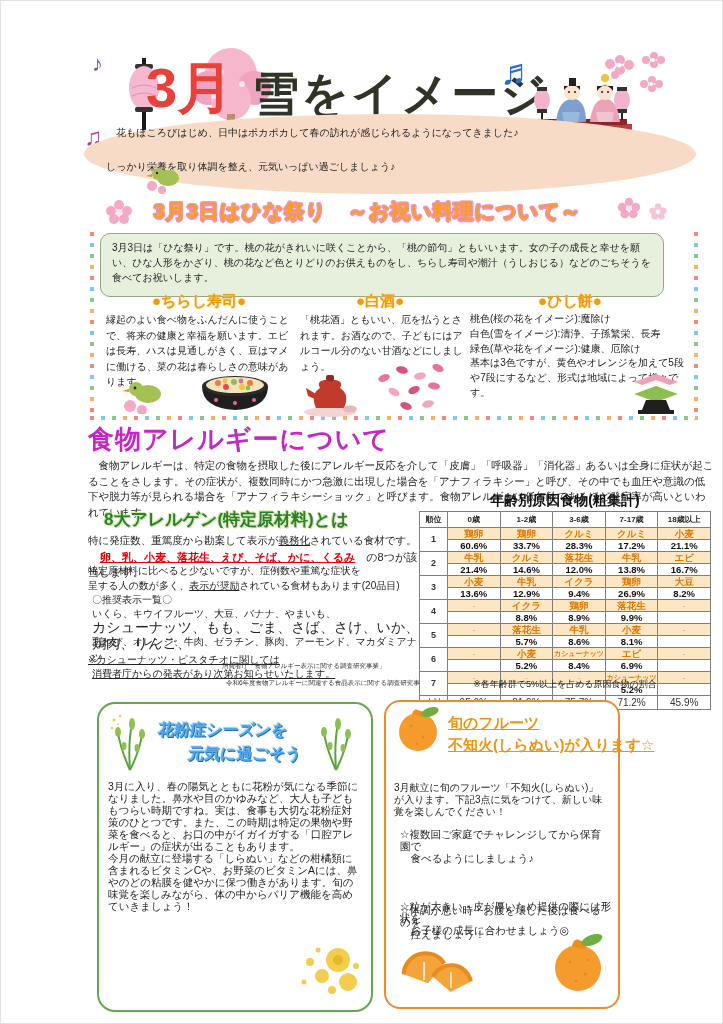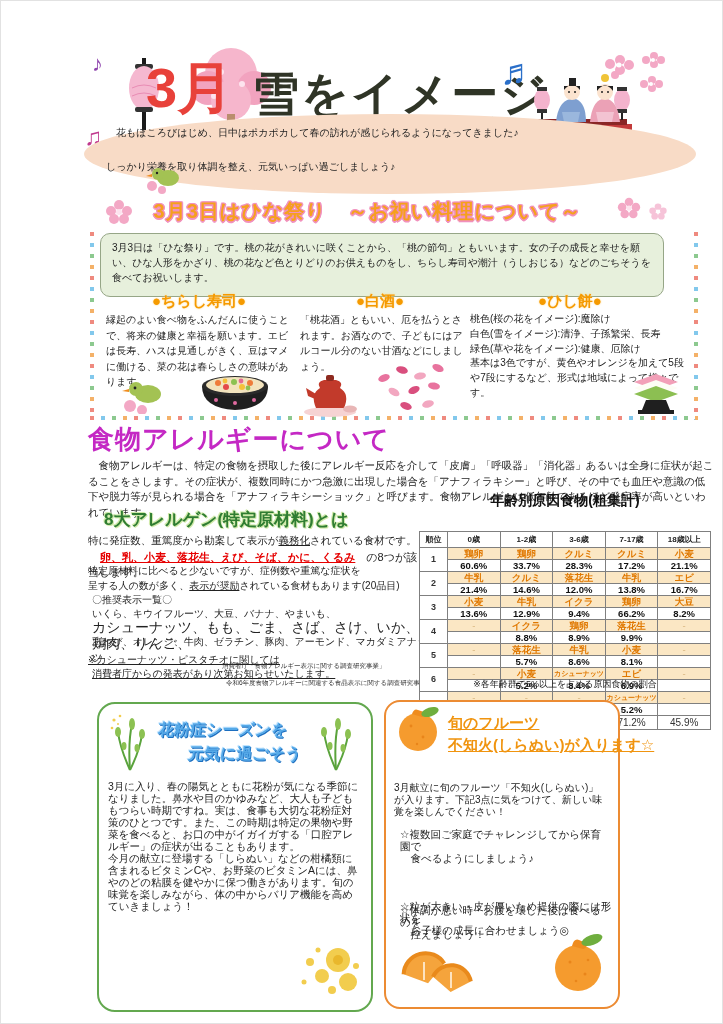--- a/index.html
+++ b/index.html
@@ -300,21 +300,21 @@
   <div class="abs para" style="left:92px;top:606px;width:340px;font-size:10px;">いくら、キウイフルーツ、大豆、バナナ、やまいも、</div>
   <div class="abs para" style="left:92px;top:620px;width:340px;font-size:14px;">カシューナッツ、もも、ごま、さば、さけ、いか、鶏肉、りんご、</div>
   <div class="abs para" style="left:92px;top:634px;width:345px;font-size:10px;">あわび、オレンジ、牛肉、ゼラチン、豚肉、アーモンド、マカダミアナッツ</div>
   <div class="abs para u" style="left:88px;top:652px;width:300px;font-size:10px;">※カシューナッツ・ピスタチオに関しては</div>
   <div class="abs para u" style="left:92px;top:666px;width:300px;font-size:10px;">消費者庁からの発表があり次第お知らせいたします。</div>
 
   <div class="abs small-src" style="left:222px;top:662px;">消費者庁「食物アレルギー表示に関する調査研究事業」</div>
   <div class="abs small-src" style="left:226px;top:679px;">令和6年度食物アレルギーに関連する食品表示に関する調査研究事業報告書より</div>
 
   <div class="abs tbl-title" style="left:419px;top:492px;width:292px;">年齢別原因食物(粗集計)</div>
-  <table id="age-table" class="abs" style="left:419px;top:531px;">
+  <table id="age-table" class="abs" style="left:419px;top:511px;">
     <colgroup>
         <col class="c-rank">
         <col>
         <col>
         <col>
         <col>
         <col>
       </colgroup>
     <tbody>
         <tr>
@@ -360,21 +360,21 @@
           <td class="">小麦</td>
           <td class="">牛乳</td>
           <td class="">イクラ</td>
           <td class="">鶏卵</td>
           <td class="">大豆</td>
         </tr>
         <tr class="pct-row">
           <td>13.6%</td>
           <td>12.9%</td>
           <td>9.4%</td>
-          <td>66.2%</td>
+          <td>26.9%</td>
           <td>8.2%</td>
         </tr>
         <tr class="food-row">
           <td class="rank" rowspan="2">4</td>
           <td class="dash">-</td>
           <td class="">イクラ</td>
           <td class="">鶏卵</td>
           <td class="">落花生</td>
           <td class="dash">-</td>
         </tr>

